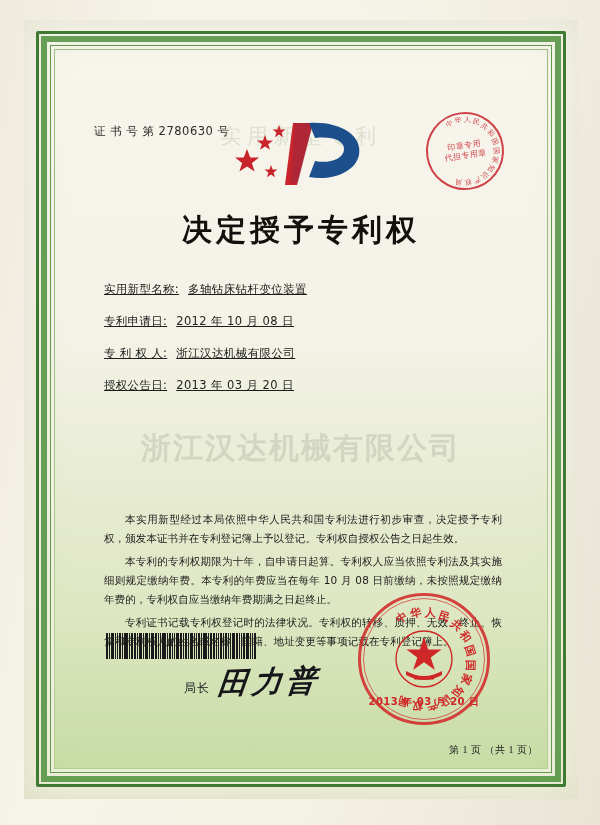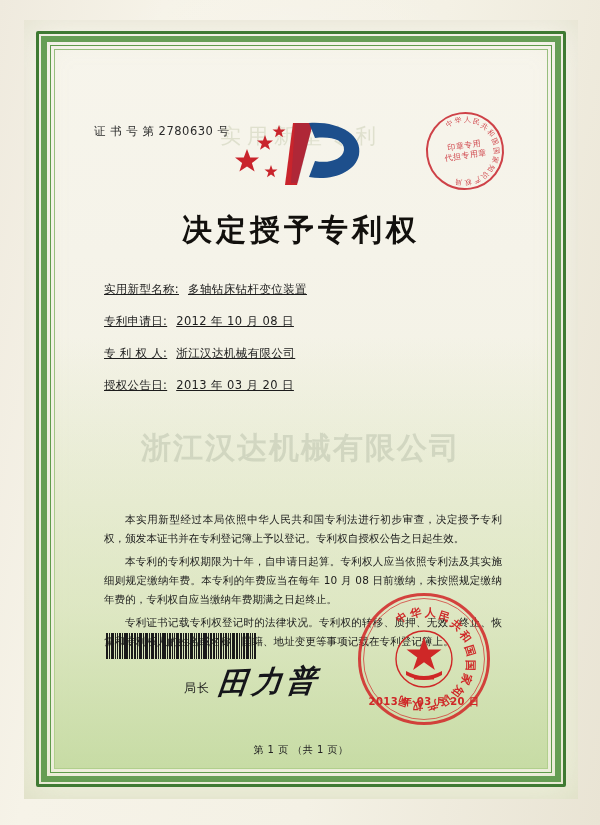--- a/index.html
+++ b/index.html
@@ -340,24 +340,25 @@
     color: #cf2727;
     letter-spacing: .5px;
     font-weight: bold;
   }
 
   
   .footer {
     position: absolute;
     left: 0; right: 0;
     bottom: 6px;
-    text-align: center;
+    text-align: right;
     font-size: 10px;
     color: #222;
     letter-spacing: .5px;
+    font-family: Liberation Serif, serif;
   }
 </style>
 </head>
 <body>
 
 <div class="page">
   <div class="cert">
     <div class="border-outer"></div>
     <div class="border-mid"></div>
     <div class="border-inner"></div>

